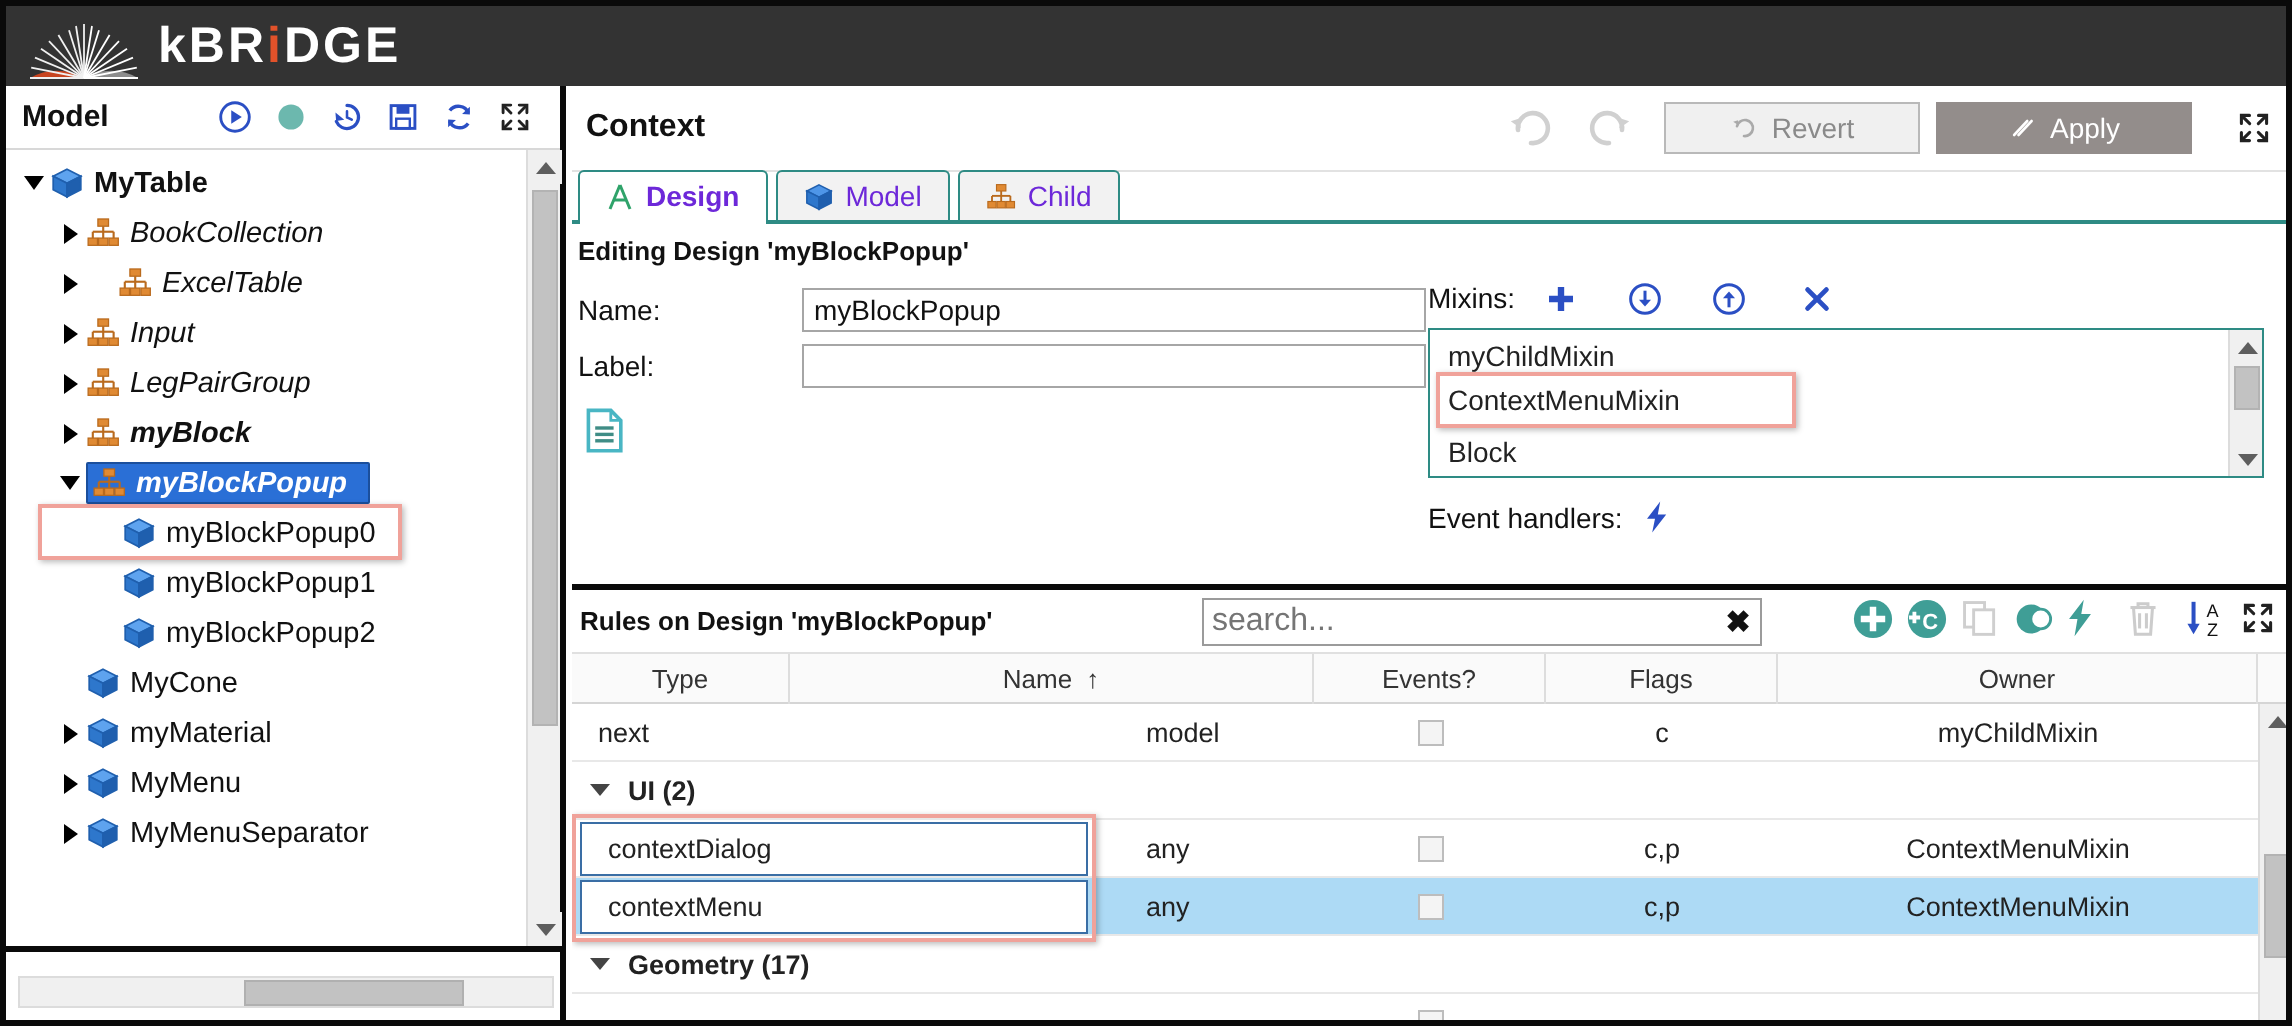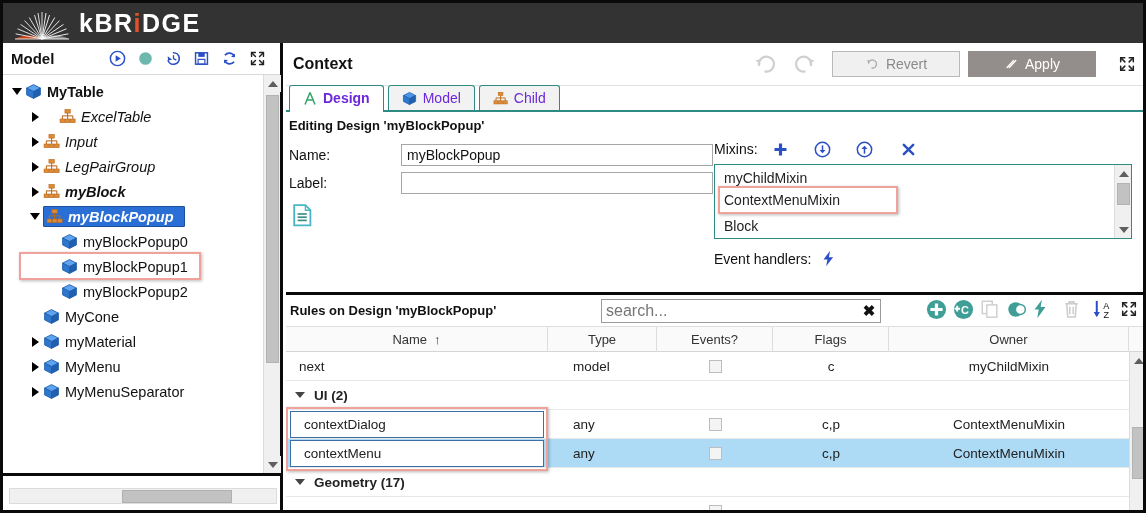--- a/index.html
+++ b/index.html
@@ -341,20 +341,45 @@
               <div class="ticon">
                 <svg width="17" height="17" viewBox="0 0 16 16">
                   <path d="M8 1.5 L14.5 4.8 L8 8.1 L1.5 4.8 Z" fill="#5ea3ef" stroke="#1f5fae" stroke-width=".8"></path>
                   <path d="M1.5 4.8 L8 8.1 L8 14.5 L1.5 11.2 Z" fill="#2e77cc" stroke="#1f5fae" stroke-width=".8"></path>
                   <path d="M14.5 4.8 L8 8.1 L8 14.5 L14.5 11.2 Z" fill="#1f5fae" stroke="#1f5fae" stroke-width=".8"></path>
                 </svg>
               </div>
               <div class="tlabel bold">MyTable</div>
             </div>
           </div>
+          <div class="tnode" style="padding-left: 24px;">
+            <div class="tw">
+              <div class="arrow-r"></div>
+            </div>
+            <div style="display: flex; align-items: center;">
+              <div class="ticon">
+                <svg width="17" height="17" viewBox="0 0 16 16">
+                  <g fill="#e08a33" stroke="#b96a1d" stroke-width=".6">
+                    <rect x="5.6" y="1.4" width="5" height="3.4"></rect>
+                    <rect x="1" y="10.4" width="4.4" height="3.4"></rect>
+                    <rect x="5.9" y="10.4" width="4.4" height="3.4"></rect>
+                    <rect x="10.8" y="10.4" width="4.4" height="3.4"></rect>
+                  </g>
+                  <g stroke="#b96a1d" stroke-width="1" fill="none">
+                    <path d="M8.1 4.8 L8.1 7.4"></path>
+                    <path d="M3.2 7.4 L13 7.4"></path>
+                    <path d="M3.2 7.4 L3.2 10.4"></path>
+                    <path d="M8.1 7.4 L8.1 10.4"></path>
+                    <path d="M13 7.4 L13 10.4"></path>
+                  </g>
+                </svg>
+              </div>
+              <div class="tlabel ital">BookCollection</div>
+            </div>
+          </div>
           <div class="tnode" style="padding-left: 24px; gap: 16px;">
             <div class="tw">
               <div class="arrow-r"></div>
             </div>
             <div style="display: flex; align-items: center;">
               <div class="ticon">
                 <svg width="17" height="17" viewBox="0 0 16 16">
                   <g fill="#e08a33" stroke="#b96a1d" stroke-width=".6">
                     <rect x="5.6" y="1.4" width="5" height="3.4"></rect>
                     <rect x="1" y="10.4" width="4.4" height="3.4"></rect>
@@ -833,26 +858,26 @@
                   <path d="M16.6 3.4 L12.4 7.6"></path>
                 <path d="M16.6 16.6 L12.4 12.4"></path>
                   <path d="M3.4 16.6 L7.6 12.4"></path>
               </g>
             </svg>
           </div>
         </div>
       </div>
 
       <div id="tbl-head">
+        <div class="th cell-type" style="padding-left:0;">
+          <span>Type</span>
+        </div>
         <div class="th cell-name" style="padding-left:0; justify-content:center;">
           <span>Name</span>
           <span style="margin-left:7px;">↑</span>
-        </div>
-        <div class="th cell-type" style="padding-left:0;">
-          <span>Type</span>
         </div>
         <div class="th cell-ev">
           <span>Events?</span>
         </div>
         <div class="th cell-flags">
           <span>Flags</span>
         </div>
         <div class="th cell-owner">
           <span>Owner</span>
         </div>

